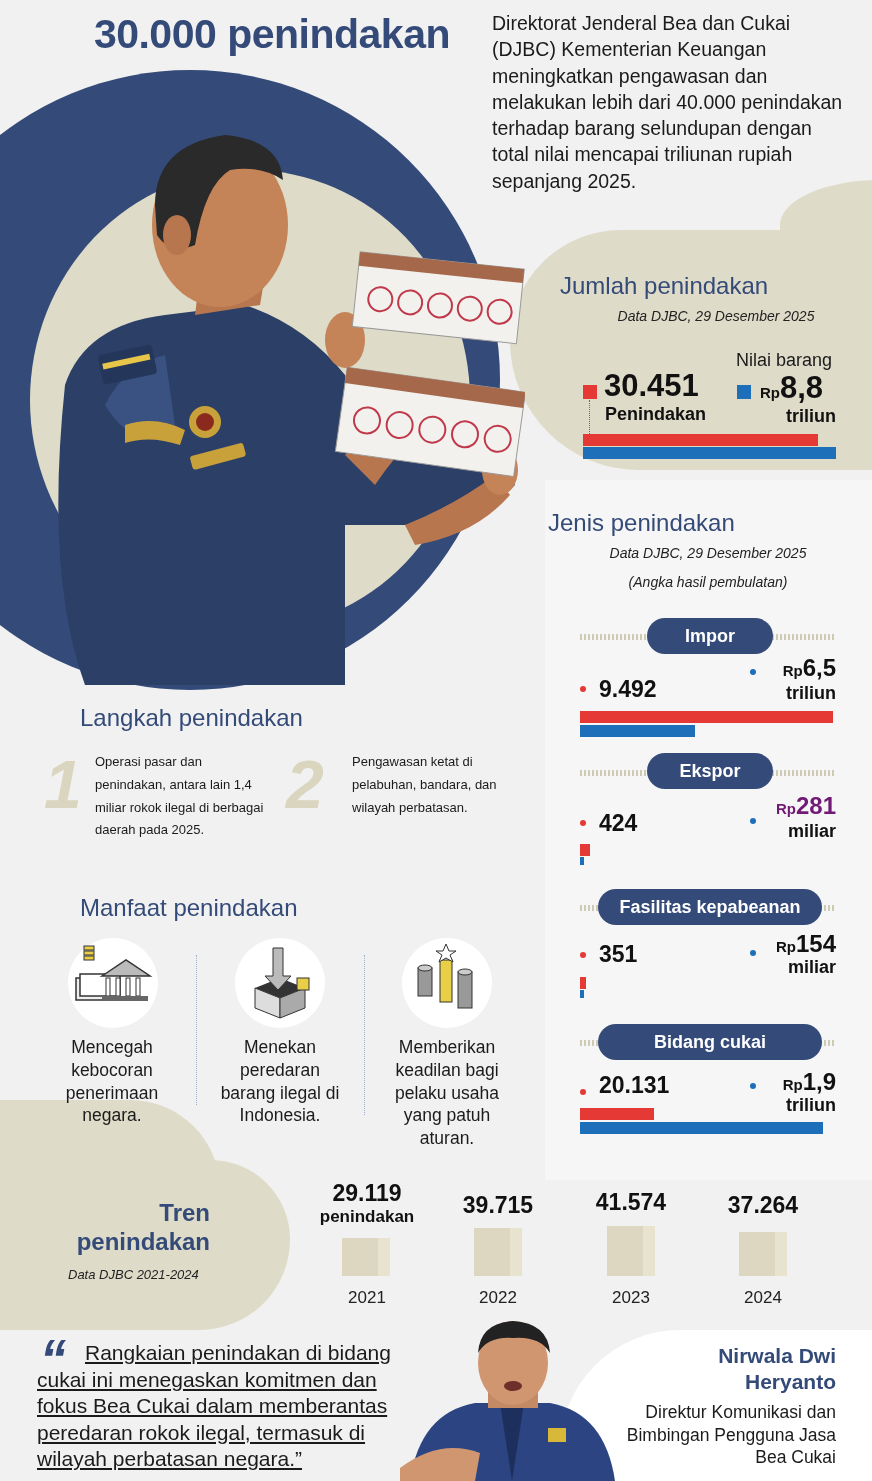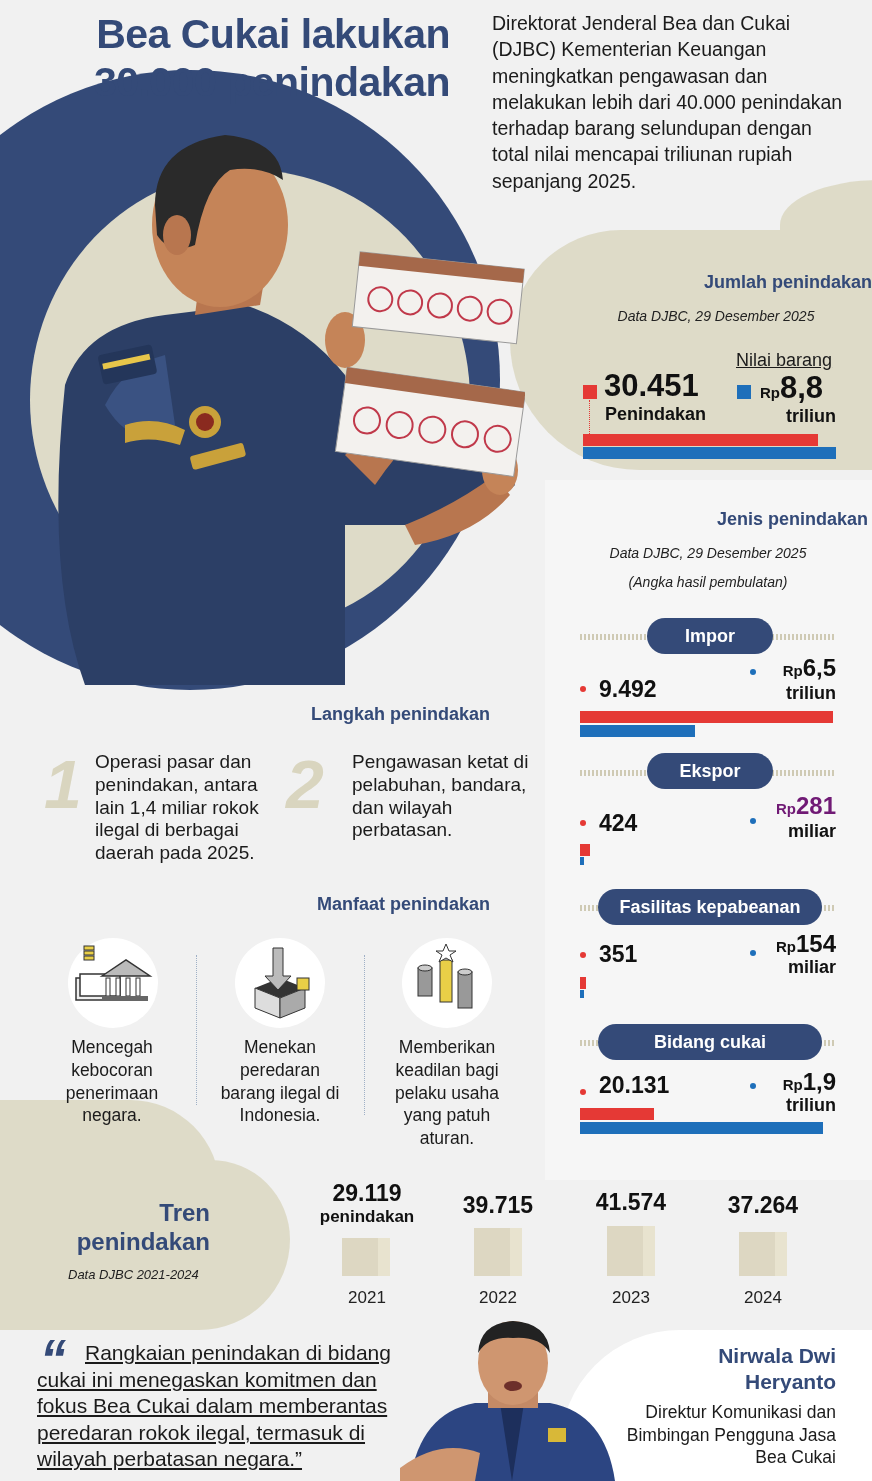--- a/index.html
+++ b/index.html
@@ -18,41 +18,41 @@
   .bg-white-quote { left: 560px; top: 1330px; width: 360px; height: 200px; background: #ffffff; border-radius: 120px 0 0 0; }
 
   
   .title { right: 422px; top: 10px; width: 430px; text-align: right; font-weight: 900; font-size: 41px; line-height: 48px; color: #344a78; letter-spacing: -0.5px; }
   .intro { left: 492px; top: 10px; width: 360px; font-size: 19.5px; line-height: 26.3px; color: #1b1b1b; }
 
   
   .officer { left: 45px; top: 125px; width: 480px; height: 560px; }
 
   
-  .sec-title { font-weight: 700; font-size: 18px; color: #344a78; text-align: right; }
+  .sec-title { font-weight: 400; font-size: 24px; color: #344a78; text-align: left; }
   .sec-sub { font-style: italic; font-size: 14px; color: #222; text-align: center; }
   .big-num { font-weight: 900; font-size: 31px; color: #111; }
   .lbl-bold { font-weight: 700; font-size: 18px; color: #111; }
   .sq { width: 14px; height: 14px; }
   .red { background: #e53935; }
   .blue { background: #1e6fba; }
   .bar { height: 12px; }
 
   .pill { height: 36px; border-radius: 18px; background: #344a78; color: #fff; font-weight: 700; font-size: 18px; display: flex; align-items: center; justify-content: center; }
   .hatch { height: 6px; background: repeating-linear-gradient(90deg, #cfcab4 0 2px, transparent 2px 4px); }
   .cat-num { font-weight: 900; font-size: 23px; color: #111; }
   .rp { font-weight: 700; font-size: 15px; }
   .rp-val { font-weight: 900; font-size: 24px; }
   .unit { font-weight: 700; font-size: 18px; color: #111; text-align: right; }
   .dot { width: 6px; height: 6px; border-radius: 50%; }
   .dash-v { width: 0; border-left: 1.5px dotted; }
 
   
   .step-num { font-weight: 900; font-style: italic; font-size: 68px; color: #d9d5bf; }
-  .step-text { font-size: 19px; line-height: 22.8px; color: #1b1b1b; }
+  .step-text { font-size: 13px; line-height: 22.8px; color: #1b1b1b; }
 
   
   .icon-circle { width: 90px; height: 90px; border-radius: 50%; background: #fff; }
   .benefit-text { font-size: 17.5px; line-height: 22.8px; text-align: center; color: #1b1b1b; }
   .vdiv { width: 0; border-left: 1.5px dotted #9fb0c6; }
 
   
   .tren-title { font-weight: 700; font-size: 24px; line-height: 29px; color: #344a78; text-align: right; }
   .tren-sub { font-style: italic; font-size: 13px; color: #222; }
   .tren-val { font-weight: 900; font-size: 23px; color: #111; text-align: center; }
@@ -72,21 +72,20 @@
 <div class="abs bg-navy-blob"></div>
 <div class="abs bg-beige-circle"></div>
 <div class="abs bg-beige-topright"></div>
 <div class="abs bg-beige-right"></div>
 <div class="abs bg-white-panel"></div>
 <div class="abs bg-beige-bottomleft"></div>
 <div class="abs bg-beige-tren"></div>
 <div class="abs bg-white-quote"></div>
 
 <div class="abs title">
-  <div>Bea Cukai lakukan</div>
   <div>30.000 penindakan</div>
 </div>
 <div class="abs intro">Direktorat Jenderal Bea dan Cukai (DJBC) Kementerian Keuangan meningkatkan pengawasan dan melakukan lebih dari 40.000 penindakan terhadap barang selundupan dengan total nilai mencapai triliunan rupiah sepanjang 2025.</div>
 
 <svg class="abs officer" viewBox="0 0 480 560">
 
   <path d="M20 260 Q40 200 120 190 L200 180 Q260 200 300 250 L330 330 Q420 340 450 330 L470 360 Q440 390 360 400 L300 400 L300 560 L40 560 Q0 450 20 260 Z" fill="#2c3f66"></path>
   <path d="M60 280 Q80 240 120 230 L130 300 Q90 330 60 280Z" fill="#3a5282"></path>
 
   <rect x="55" y="225" width="55" height="30" rx="4" fill="#24365a" transform="rotate(-12 80 240)"></rect>
@@ -122,21 +121,21 @@
     <circle cx="322" cy="305" r="13" fill="none" stroke="#c0394a" stroke-width="2"></circle>
     <circle cx="355" cy="305" r="13" fill="none" stroke="#c0394a" stroke-width="2"></circle>
     <circle cx="388" cy="305" r="13" fill="none" stroke="#c0394a" stroke-width="2"></circle>
     <circle cx="421" cy="305" r="13" fill="none" stroke="#c0394a" stroke-width="2"></circle>
     <circle cx="454" cy="305" r="13" fill="none" stroke="#c0394a" stroke-width="2"></circle>
   </g>
 </svg>
 
 <div class="abs sec-title" style="left:560px; top:272px; width:312px;">Jumlah penindakan</div>
 <div class="abs sec-sub" style="left:560px; top:308px; width:312px;">Data DJBC, 29 Desember 2025</div>
-<div class="abs" style="left:736px; top:350px; font-size:18px; color:#1b1b1b;text-decoration:underline;">Nilai barang</div>
+<div class="abs" style="left:736px; top:350px; font-size:18px; color:#1b1b1b;">Nilai barang</div>
 <div class="abs sq red" style="left:583px; top:385px;"></div>
 <div class="abs big-num" style="left:604px; top:368px;">30.451</div>
 <div class="abs lbl-bold" style="left:605px; top:404px;">Penindakan</div>
 <div class="abs sq blue" style="left:737px; top:385px;"></div>
 <div class="abs" style="left:760px; top:370px; color:#111;">
   <span class="rp">Rp</span><span class="big-num">8,8</span>
 </div>
 <div class="abs lbl-bold" style="left:780px; top:406px; width:56px; text-align:right;">triliun</div>
 <div class="abs dash-v" style="left:589px; top:400px; height:36px; border-color:#e53935;"></div>
 <div class="abs bar red" style="left:583px; top:434px; width:235px;"></div>

